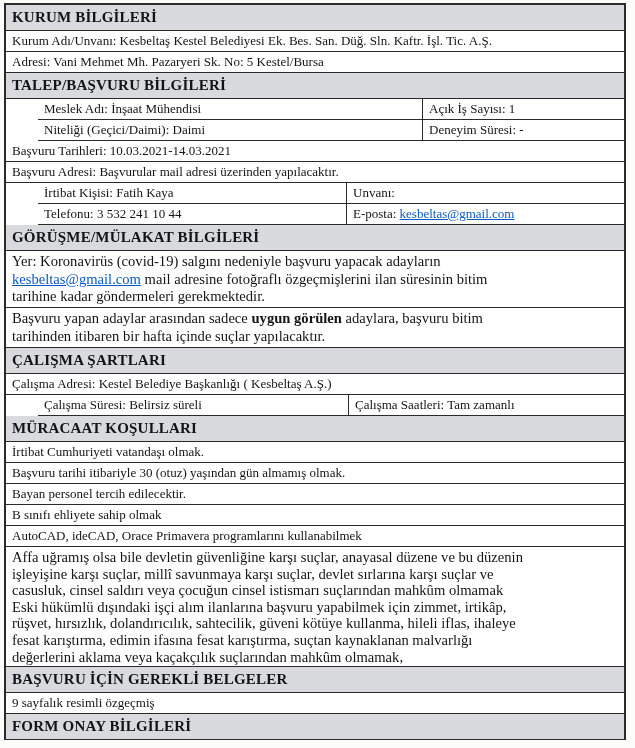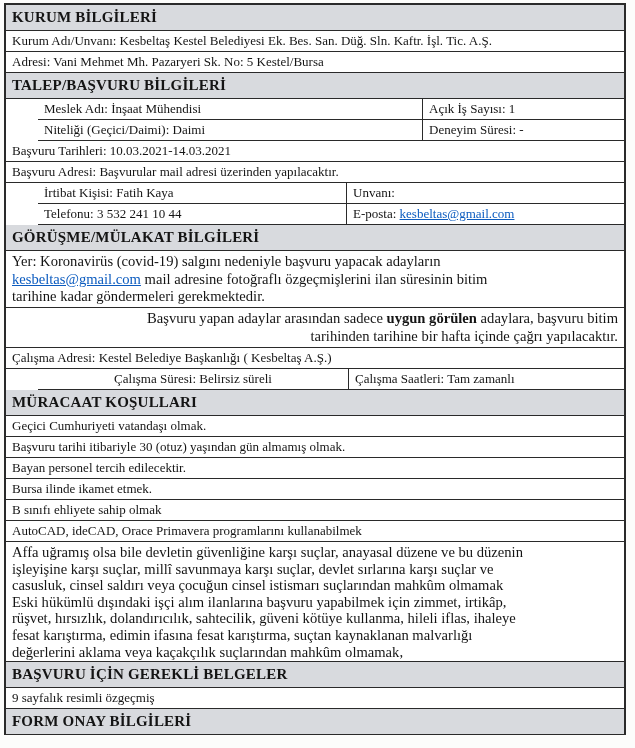--- a/index.html
+++ b/index.html
@@ -40,29 +40,29 @@
     font-size:13px;
     line-height:18px;
     padding:1px 6px 0 6px;
     white-space:nowrap;
   }
   .cols{display:flex;padding:0;margin-left:32px;}
   .cols .c{padding:1px 6px 0 6px;height:100%;}
   .cols .c.first{border-right:1.5px solid var(--border);}
   .split390 .c.first{width:385px;flex:0 0 385px;}
   .split313 .c.first{width:309px;flex:0 0 309px;}
-  .split315 .c.first{width:311px;flex:0 0 311px;text-align:center;}
+  .split315 .c.first{width:311px;flex:0 0 311px;}
   .cols .c.second{flex:1;}
   .para{
     font-size:14.6px;
     padding:2px 6px 7px 6px;
   }
   .para .line{height:17.5px;line-height:17.5px;white-space:nowrap;}
   .p3{height:57px;}
-  .p2{height:40px;text-align:right;}
+  .p2{height:40px;}
   .p7{height:120px;}
   .p7 .line{height:16.6px;line-height:16.6px;}
   .link{
     color:var(--link);
     text-decoration:underline;
     cursor:pointer;
   }
   b{font-weight:bold;}
 </style>
 </head>
@@ -126,49 +126,49 @@
     <div class="row sec">
       <span>GÖRÜŞME/MÜLAKAT BİLGİLERİ</span>
     </div>
     <div class="row para p3">
       <div class="line"><span>Yer: Koronavirüs (covid-19) salgını nedeniyle başvuru yapacak adayların</span></div>
       <div class="line"><a class="link">kesbeltas@gmail.com</a><span> mail adresine fotoğraflı özgeçmişlerini ilan süresinin bitim</span></div>
       <div class="line"><span>tarihine kadar göndermeleri gerekmektedir.</span></div>
     </div>
     <div class="row para p2">
       <div class="line"><span>Başvuru yapan adaylar arasından sadece </span><b>uygun görülen</b><span> adaylara, başvuru bitim</span></div>
-      <div class="line"><span>tarihinden tarihine bir hafta içinde çağrı yapılacaktır.</span></div>
+      <div class="line"><span>tarihinden itibaren bir hafta içinde suçlar yapılacaktır.</span></div>
     </div>
 
+    <div class="row sec">
+      <span>ÇALIŞMA ŞARTLARI</span>
+    </div>
     <div class="row r1">
       <span>Çalışma Adresi: Kestel Belediye Başkanlığı ( Kesbeltaş A.Ş.)</span>
     </div>
     <div class="row r1 cols split315">
       <div class="c first">
         <span>Çalışma Süresi: Belirsiz süreli</span>
       </div>
       <div class="c second">
         <span>Çalışma Saatleri: Tam zamanlı</span>
       </div>
     </div>
 
     <div class="row sec">
       <span>MÜRACAAT KOŞULLARI</span>
     </div>
     <div class="row r1">
-      <span>Geçici Cumhuriyeti vatandaşı olmak.</span>
+      <span>İrtibat Cumhuriyeti vatandaşı olmak.</span>
     </div>
     <div class="row r1">
       <span>Başvuru tarihi itibariyle 30 (otuz) yaşından gün almamış olmak.</span>
     </div>
     <div class="row r1">
       <span>Bayan personel tercih edilecektir.</span>
-    </div>
-    <div class="row r1">
-      <span>Bursa ilinde ikamet etmek.</span>
     </div>
     <div class="row r1">
       <span>B sınıfı ehliyete sahip olmak</span>
     </div>
     <div class="row r1">
       <span>AutoCAD, ideCAD, Orace Primavera programlarını kullanabilmek</span>
     </div>
     <div class="row para p7">
       <div class="line"><span>Affa uğramış olsa bile devletin güvenliğine karşı suçlar, anayasal düzene ve bu düzenin</span></div>
       <div class="line"><span>işleyişine karşı suçlar, millî savunmaya karşı suçlar, devlet sırlarına karşı suçlar ve</span></div>

